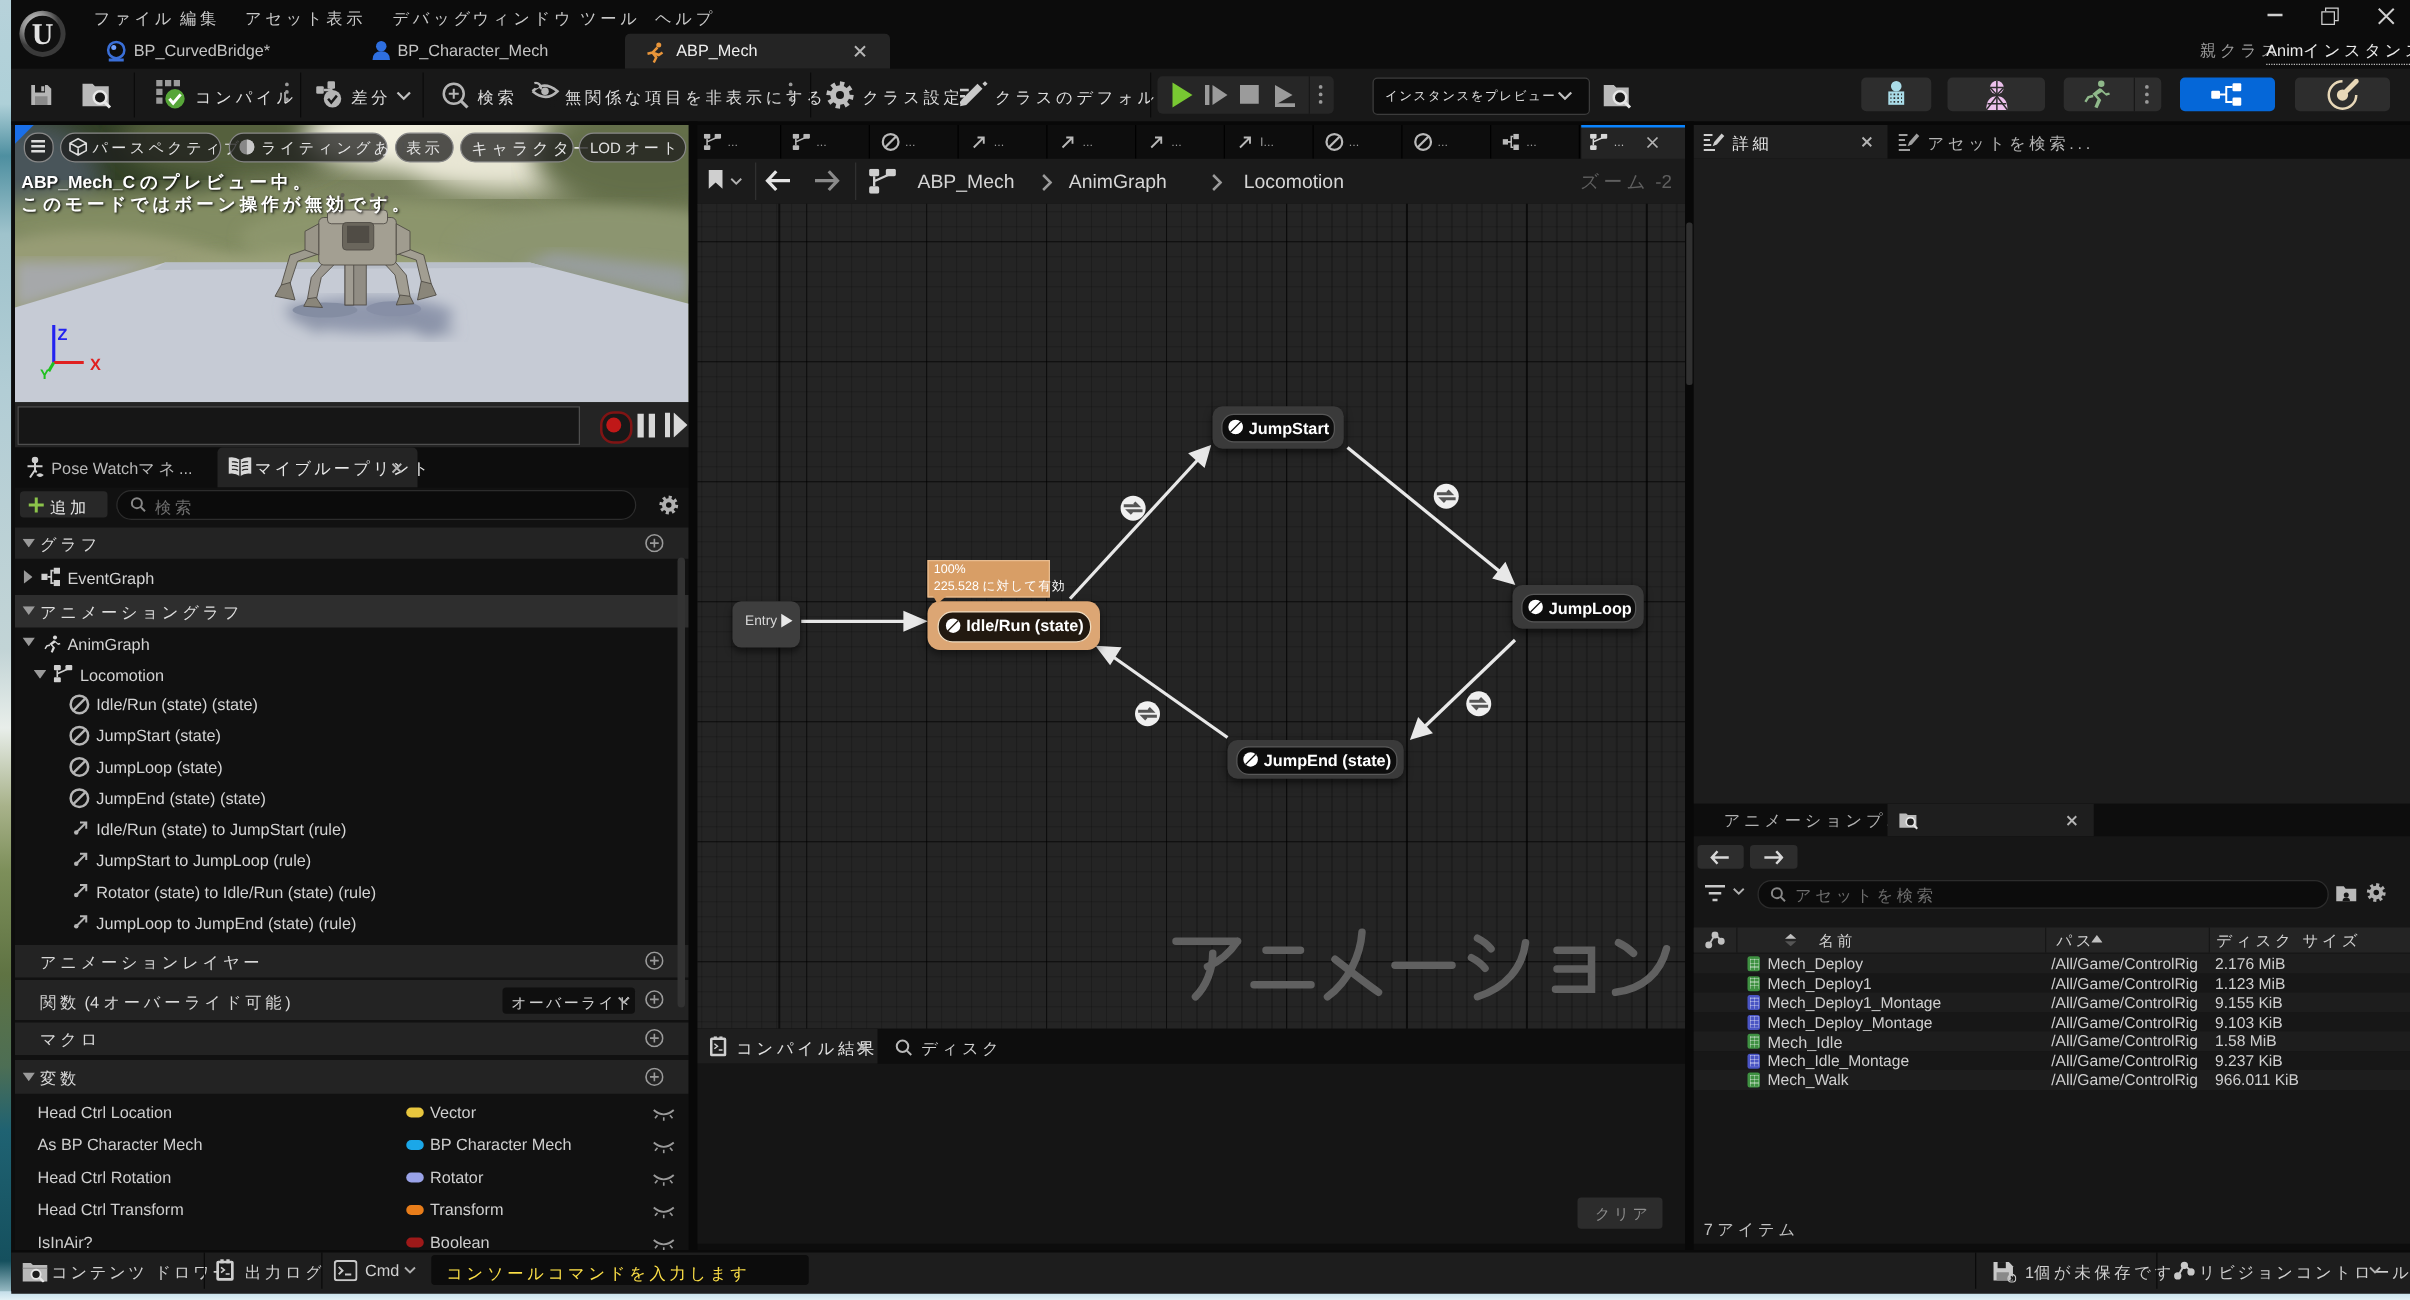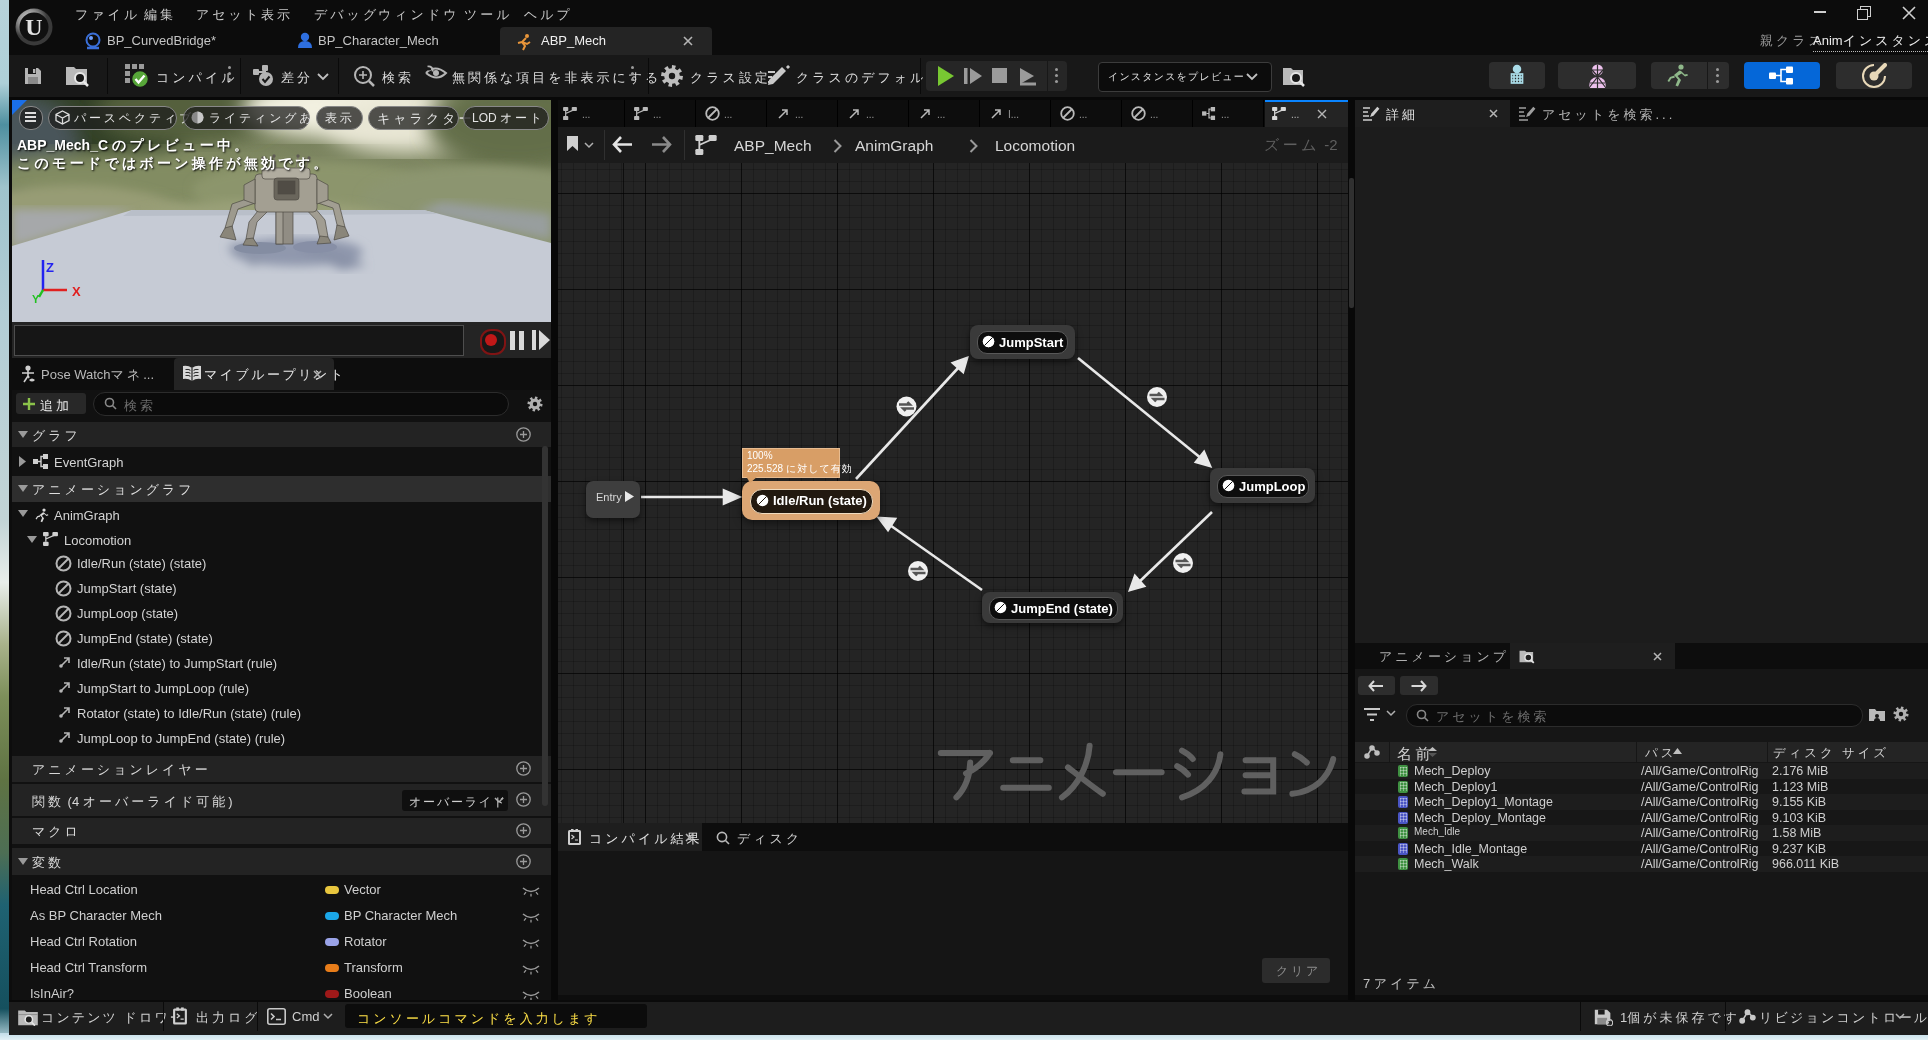--- a/index.html
+++ b/index.html
@@ -856,21 +856,21 @@
 <div class="a" style="left:1636px;top:742px;width:1px;height:20px;background:#161616"></div>
 <div class="a" style="left:1767px;top:742px;width:1px;height:20px;background:#161616"></div>
 <svg class="a" style="left:1364px;top:745px" width="16" height="14" viewBox="0 0 16 14">
     <g fill="none" stroke="#c0c0c0" stroke-width="1.5">
       <circle cx="3" cy="11" r="2" fill="#c0c0c0"></circle>
       <circle cx="8" cy="3" r="2" fill="#c0c0c0"></circle>
       <circle cx="13" cy="8" r="2" fill="#c0c0c0"></circle>
       <path d="M4 9.5 L7 4.5 M9.5 4 L12 6.5"></path>
     </g>
   </svg>
-<div class="a txt jp" style="left:1397px;top:745px;font-size:15px;color:#d0d0d0">名前</div>
+<div class="a txt jp" style="left:1455px;top:745px;font-size:12px;color:#d0d0d0">名前</div>
 <svg class="a" style="left:1428px;top:747px" width="9" height="10">
     <path d="M4.5 0 L9 4 H0 z" fill="#c0c0c0"></path>
     <path d="M4.5 10 L0 6 H9 z" fill="#555"></path>
   </svg>
 <div class="a txt jp" style="left:1645px;top:745px;font-size:12.5px;color:#d0d0d0">パス</div>
 <svg class="a" style="left:1673px;top:748px" width="9" height="7">
     <path d="M4.5 0 L9 6 H0 z" fill="#c0c0c0"></path>
   </svg>
 <div class="a txt jp" style="left:1773px;top:745px;font-size:12.5px;color:#d0d0d0">ディスク サイズ</div>
 <div class="a" style="left:1355px;top:763px;width:573px;height:15.5px;background:#1d1d1d"></div>
@@ -893,21 +893,21 @@
 <div class="a txt" style="left:1772px;top:795.0px;font-size:12.5px;color:#cfcfcf">9.155 KiB</div>
 <div class="a" style="left:1355px;top:809.5px;width:573px;height:15.5px;background:#171717"></div>
 <div class="a" style="left:1398px;top:811.5px;width:10px;height:12px;background:#4a55c4;border-radius:2px"></div>
 <div class="a" style="left:1399.5px;top:813.0px;width:7px;height:9px;background:repeating-linear-gradient(to bottom,rgba(255,255,255,.35) 0 1px,transparent 1px 3px),repeating-linear-gradient(to right,rgba(255,255,255,.35) 0 1px,transparent 1px 3px)"></div>
 <div class="a txt" style="left:1414px;top:810.5px;font-size:12.5px;color:#cfcfcf">Mech_Deploy_Montage</div>
 <div class="a txt" style="left:1641px;top:810.5px;font-size:12.5px;color:#cfcfcf">/All/Game/ControlRig</div>
 <div class="a txt" style="left:1772px;top:810.5px;font-size:12.5px;color:#cfcfcf">9.103 KiB</div>
 <div class="a" style="left:1355px;top:825.0px;width:573px;height:15.5px;background:#1d1d1d"></div>
 <div class="a" style="left:1398px;top:827.0px;width:10px;height:12px;background:#3f9142;border-radius:2px"></div>
 <div class="a" style="left:1399.5px;top:828.5px;width:7px;height:9px;background:repeating-linear-gradient(to bottom,rgba(255,255,255,.35) 0 1px,transparent 1px 3px),repeating-linear-gradient(to right,rgba(255,255,255,.35) 0 1px,transparent 1px 3px)"></div>
-<div class="a txt" style="left:1414px;top:826.0px;font-size:10px;color:#cfcfcf">Mech_Idle</div>
+<div class="a txt" style="left:1414px;top:826.0px;font-size:13px;color:#cfcfcf">Mech_Idle</div>
 <div class="a txt" style="left:1641px;top:826.0px;font-size:12.5px;color:#cfcfcf">/All/Game/ControlRig</div>
 <div class="a txt" style="left:1772px;top:826.0px;font-size:12.5px;color:#cfcfcf">1.58 MiB</div>
 <div class="a" style="left:1355px;top:840.5px;width:573px;height:15.5px;background:#171717"></div>
 <div class="a" style="left:1398px;top:842.5px;width:10px;height:12px;background:#4a55c4;border-radius:2px"></div>
 <div class="a" style="left:1399.5px;top:844.0px;width:7px;height:9px;background:repeating-linear-gradient(to bottom,rgba(255,255,255,.35) 0 1px,transparent 1px 3px),repeating-linear-gradient(to right,rgba(255,255,255,.35) 0 1px,transparent 1px 3px)"></div>
 <div class="a txt" style="left:1414px;top:841.5px;font-size:12.5px;color:#cfcfcf">Mech_Idle_Montage</div>
 <div class="a txt" style="left:1641px;top:841.5px;font-size:12.5px;color:#cfcfcf">/All/Game/ControlRig</div>
 <div class="a txt" style="left:1772px;top:841.5px;font-size:12.5px;color:#cfcfcf">9.237 KiB</div>
 <div class="a" style="left:1355px;top:856.0px;width:573px;height:15.5px;background:#1d1d1d"></div>
 <div class="a" style="left:1398px;top:858.0px;width:10px;height:12px;background:#3f9142;border-radius:2px"></div>

